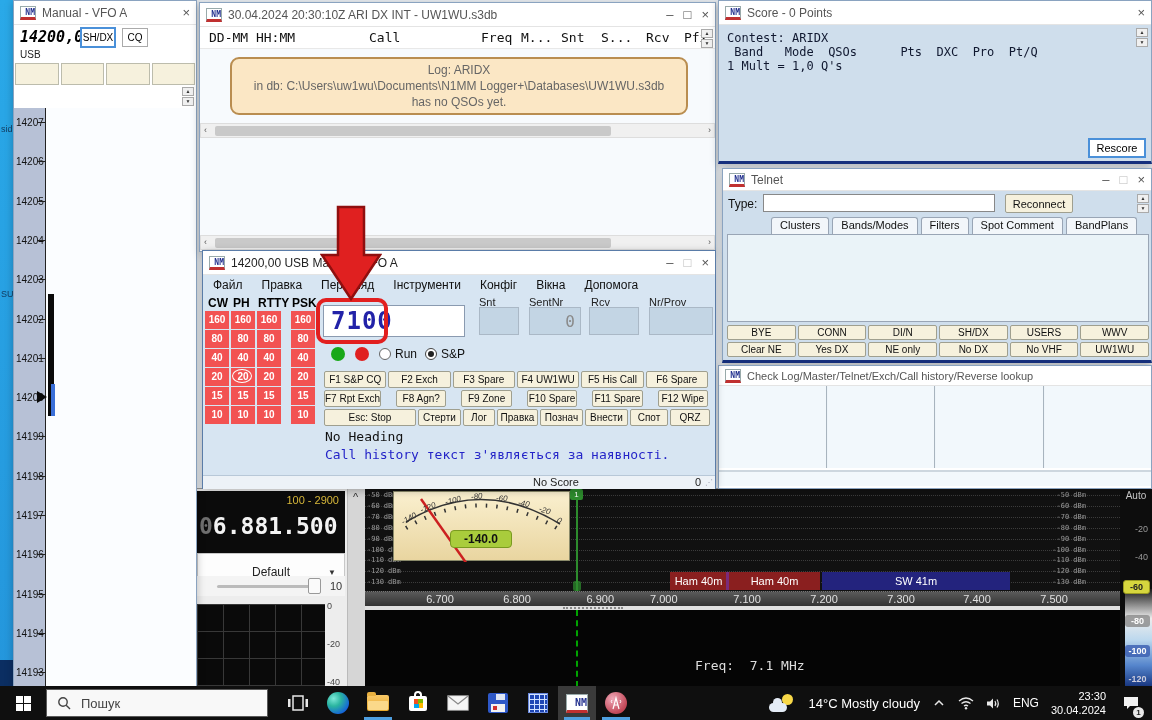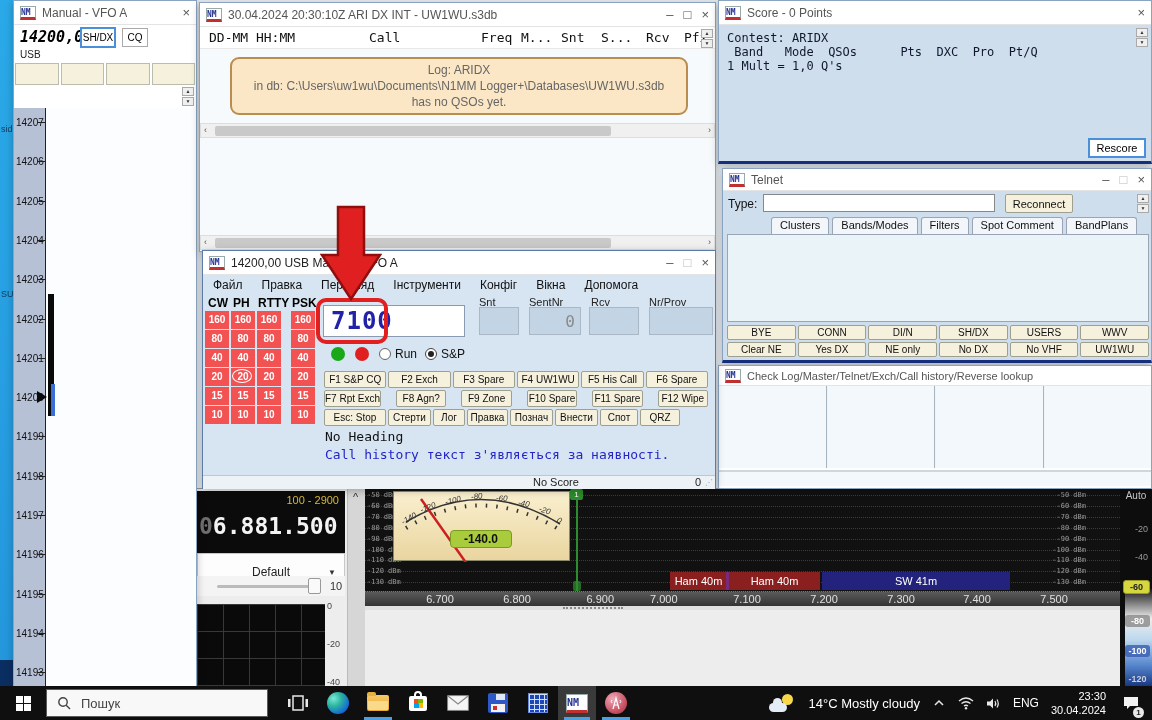--- a/index.html
+++ b/index.html
@@ -7,21 +7,21 @@
     font-family:"Liberation Sans", sans-serif; }
   #screen { position:relative; width:1152px; height:720px; }
   .abs { position:absolute; }
   .mono { font-family:"DejaVu Sans Mono", monospace; }
   .win { position:absolute; background:#fff; border:1px solid #8aa3c0; box-shadow:0 2px 8px rgba(0,0,0,.25); }
   .titlebar { position:absolute; left:0; top:0; right:0; height:24px; background:#fff;
     border-bottom:1px solid #e4e4e4; display:flex; align-items:center; padding:0 6px; gap:6px; }
   .title-text { font-size:12px; color:#555; white-space:nowrap; overflow:hidden; }
   .active .title-text { color:#222; }
   .n1mm-icon { width:16px; height:14px; background:#fff; border:1px solid #9aa;
-    font:bold 8px "DejaVu Sans Mono", monospace; color:#22308e; text-align:left; line-height:11px;
+    font:bold 8px "DejaVu Sans Mono", monospace; color:#22308e; text-align:right; line-height:11px;
     border-bottom:3px solid #c03030; flex:none; }
   .caption-btns { margin-left:auto; display:flex; gap:10px; font-size:13px; color:#555; }
   .caption-btns span { cursor:default; }
   .spin { position:absolute; width:12px; display:flex; flex-direction:column; gap:1px; }
   .spin div { height:9px; background:#f0f0f0; border:1px solid #aaa; font-size:5px; line-height:7px; text-align:center; color:#333; }
   .beige-btn { background:#f6f1dd; border:1px solid #9f9f8f; font-size:10px; color:#111;
     display:flex; align-items:center; justify-content:center; border-radius:2px; white-space:nowrap; }
   .dotted-row { position:absolute; left:0; right:0; border-top:1px dotted #3c3c3c; }
   .dbm { position:absolute; font-size:7px; color:#9a9a9a; font-family:"DejaVu Sans Mono",monospace; }
   .pill { position:absolute; border-radius:3px; font:bold 9px "Liberation Sans",sans-serif; text-align:center; padding:1px 0; }
@@ -319,20 +319,24 @@
         <div style="position: absolute; left: 362px; top: 1px; width: 40px; text-align: center; font-size: 11px; color: rgb(224, 224, 224);">7.100</div>
         <div style="position: absolute; left: 439px; top: 1px; width: 40px; text-align: center; font-size: 11px; color: rgb(224, 224, 224);">7.200</div>
         <div style="position: absolute; left: 516px; top: 1px; width: 40px; text-align: center; font-size: 11px; color: rgb(224, 224, 224);">7.300</div>
         <div style="position: absolute; left: 592px; top: 1px; width: 40px; text-align: center; font-size: 11px; color: rgb(224, 224, 224);">7.400</div>
         <div style="position: absolute; left: 669px; top: 1px; width: 40px; text-align: center; font-size: 11px; color: rgb(224, 224, 224);">7.500</div>
       </div>
     <div class="abs" style="left:170px;top:117px;width:755px;height:4px;background:#e0e0e0;">
       <div class="abs" style="left:198px;top:1px;width:60px;border-top:2px dotted #888;"></div>
     </div>
 
+    <div class="abs" style="left:170px;top:121px;width:755px;height:77px;background:#050505;overflow:hidden;">
+      <div class="abs" style="left:211px;top:0;width:0;height:77px;border-left:2px dashed #00a400;"></div>
+      <div class="abs mono" style="left:330px;top:48px;font-size:13px;color:#dedede;white-space:pre;">Freq:  7.1 MHz</div>
+    </div>
 
     <div class="abs" style="left:925px;top:0;width:32px;height:198px;background:#0d0d0d;">
       <div style="position:absolute;left:0;right:0;top:1px;text-align:center;font-size:10px;color:#ccc;">Auto</div>
       <div style="position:absolute;left:0;right:4px;top:35px;text-align:right;font-size:9px;color:#999;">-20</div>
       <div style="position:absolute;left:0;right:4px;top:63px;text-align:right;font-size:9px;color:#999;">-40</div>
       <div class="abs" style="left:5px;top:100px;width:27px;height:98px;
                   background:linear-gradient(#1a1a1a,#ededed 30%,#bcd8ee 52%,#5585cc 78%,#16347e);"></div>
       <div class="pill" style="left:3px;top:91px;width:27px;background:#d6d63e;color:#222;border:1px solid #9a9a20;">-60</div>
       <div class="pill" style="left:5px;top:126px;width:25px;background:#8a8a8acc;color:#fff;">-80</div>
       <div class="pill" style="left:5px;top:156px;width:25px;background:#3a5cb0cc;color:#fff;">-100</div>
@@ -419,21 +423,21 @@
       </div>
     <div class="abs" id="fk2" style="left:121px;top:139px;width:384px;height:17px;display:flex;gap:15px;">
         <div class="beige-btn" style="flex: 1 1 0%;">F7 Rpt Exch</div>
         <div class="beige-btn" style="flex: 1 1 0%;">F8 Agn?</div>
         <div class="beige-btn" style="flex: 1 1 0%;">F9 Zone</div>
         <div class="beige-btn" style="flex: 1 1 0%;">F10 Spare</div>
         <div class="beige-btn" style="flex: 1 1 0%;">F11 Spare</div>
         <div class="beige-btn" style="flex: 1 1 0%;">F12 Wipe</div>
       </div>
     <div class="abs" id="fk3" style="left:121px;top:158px;width:384px;height:17px;display:flex;gap:2px;">
-        <div class="beige-btn" style="width: 62px; flex: 0 0 auto;">Esc: Stop</div>
+        <div class="beige-btn" style="width: 92px; flex: 0 0 auto;">Esc: Stop</div>
         <div class="beige-btn" style="width: 43px; flex: 0 0 auto;">Стерти</div>
         <div class="beige-btn" style="width: 32px; flex: 0 0 auto;">Лог</div>
         <div class="beige-btn" style="width: 41px; flex: 0 0 auto;">Правка</div>
         <div class="beige-btn" style="width: 43px; flex: 0 0 auto;">Познач</div>
         <div class="beige-btn" style="width: 43px; flex: 0 0 auto;">Внести</div>
         <div class="beige-btn" style="width: 38px; flex: 0 0 auto;">Спот</div>
         <div class="beige-btn" style="width: 40px; flex: 0 0 auto;">QRZ</div>
       </div>
     <div class="abs mono" style="left:122px;top:178px;font-size:13px;color:#111;">No Heading</div>
     <div class="abs mono" style="left:122px;top:196px;font-size:13px;color:#2424c8;">Call history текст з'являється за наявності.</div>

